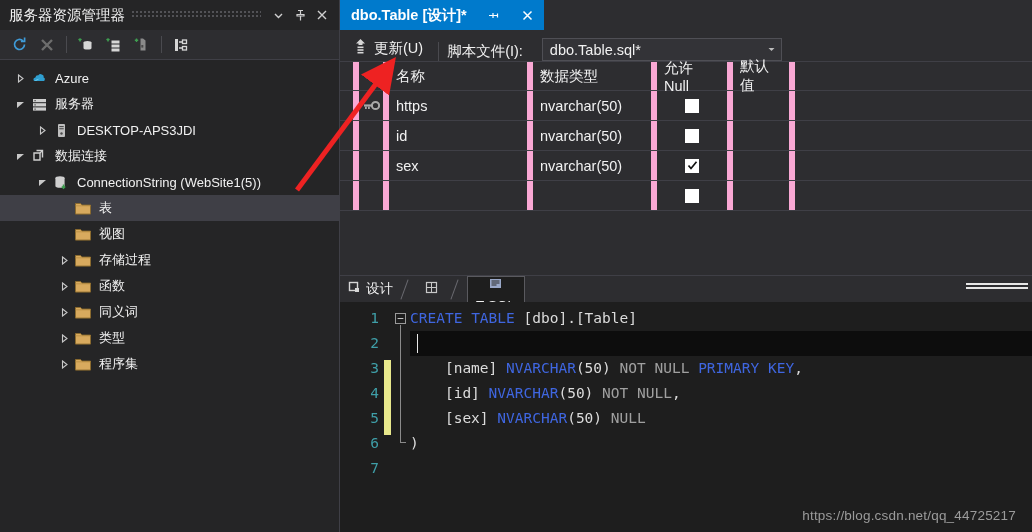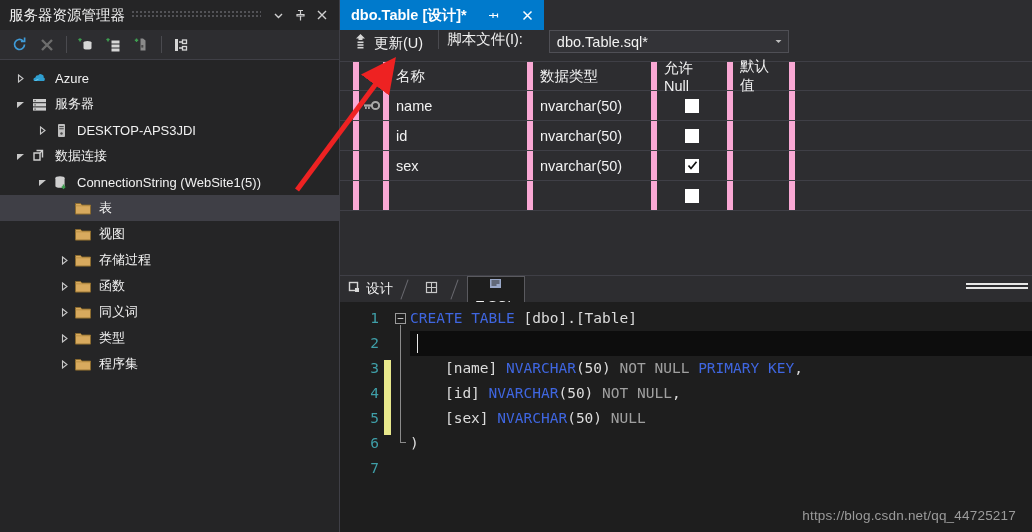--- a/index.html
+++ b/index.html
@@ -56,29 +56,29 @@
   .tabstrip { height: 30px; background: #2d2d30; display: flex; align-items: flex-end; }
   .tab {
     height: 30px; background: #007acc; color: #fff;
     display: flex; align-items: center; gap: 19px; padding: 0 9px 0 11px;
     font-size: 14.5px; white-space: nowrap; font-weight: bold;
   }
   .tab-ic { width: 15px; height: 15px; display: flex; align-items: center;
             justify-content: center; color: #fff; }
 
   .destoolbar {
-    height: 32px; background: #2d2d30; display: flex; align-items: flex-start;
+    height: 32px; background: #2d2d30; display: flex; align-items: flex-end;
     gap: 0; padding: 0 6px; border-bottom: 1px solid #3f3f46;
   }
   .update-btn { display: flex; align-items: center; gap: 6px; padding: 3px 7px;
                 border-radius: 2px; font-size: 14.5px; color: #f1f1f1; }
   .vsep { width: 1px; height: 19px; background: #4a4a4f; margin: 0 8px; }
   .lbl { font-size: 14.5px; color: #f1f1f1; white-space: nowrap; }
   .combo {
-    margin-left: 26px; width: 240px; height: 23px; background: #333337;
+    margin-left: 19px; width: 240px; height: 23px; background: #333337;
     border: 1px solid #4f4f55; display: flex; align-items: center;
     padding: 0 4px 0 7px; font-size: 14.5px; color: #f1f1f1;
   }
   .combo-val { flex: 1; white-space: nowrap; overflow: hidden; }
 
   
   .grid { background: #2d2d30; }
   .grow { display: flex; height: 30px; border-bottom: 1px solid #3f3f46; }
   .grow.head { height: 29px; }
   .gcell { border-right: 6px solid #f9a8d4; display: flex; align-items: center;
@@ -440,21 +440,21 @@
         <div class="grow">
           <div class="gcell c-sel"></div>
           <div class="gcell c-key">
             <svg width="17" height="11" viewBox="0 0 17 11">
               <circle cx="12.5" cy="5.5" r="3.6" fill="none" stroke="#a8a8a8" stroke-width="2"></circle>
               <rect x="1" y="4.4" width="9" height="2.2" fill="#a8a8a8"></rect>
               <rect x="2" y="6.6" width="1.8" height="2.4" fill="#a8a8a8"></rect>
               <rect x="5" y="6.6" width="1.8" height="2.4" fill="#a8a8a8"></rect>
             </svg>
           </div>
-          <div class="gcell c-name">name</div>
+          <div class="gcell c-name">https</div>
           <div class="gcell c-type">nvarchar(50)</div>
           <div class="gcell c-null">
             <span class="chk"></span>
           </div>
           <div class="gcell c-def"></div>
           <div class="gcell c-rest"></div>
         </div>
         <div class="grow">
           <div class="gcell c-sel"></div>
           <div class="gcell c-key"></div>

